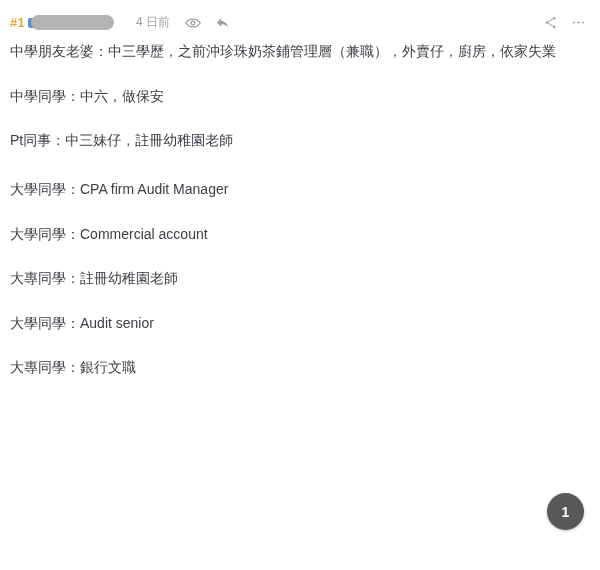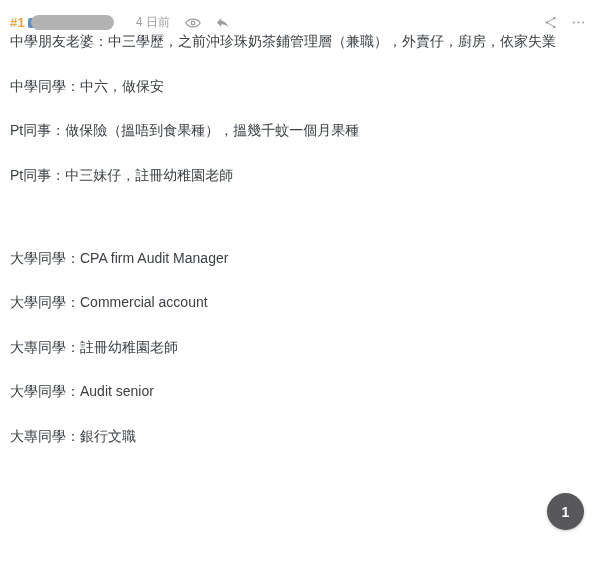--- a/index.html
+++ b/index.html
@@ -46,22 +46,22 @@
   .header-right { display: flex; align-items: center; gap: 13px; }
 
   
   .post-body { padding: 0 10px; }
   .post-body p {
     margin: 0 0 25.5px 0;
     font-size: 14px;
     line-height: 19px;
     color: #3c4046;
   }
-  .post-body p.first { }
-  .post-body p.gap-before { margin-top: 64px; }
+  .post-body p.first { margin-top: 10px; }
+  .post-body p.gap-before { margin-top: 30px; }
 
   
   .page-badge {
     position: absolute;
     right: 16px; top: 493px;
     width: 37px; height: 37px;
     border-radius: 50%;
     background: #58585a;
     color: #ffffff;
     font-size: 14px;
@@ -112,21 +112,20 @@
           <circle cx="12" cy="12" r="1.6" fill="#9e9e9e"></circle>
           <circle cx="19.5" cy="12" r="1.6" fill="#9e9e9e"></circle>
         </svg>
       </span>
     </div>
   </div>
 
   <div class="post-body">
     <p class="first">中學朋友老婆：中三學歷，之前沖珍珠奶茶鋪管理層（兼職），外賣仔，廚房，依家失業</p>
     <p>中學同學：中六，做保安</p>
-    <p>Pt同事：做保險（搵唔到食果種），搵幾千蚊一個月果種</p>
     <p>Pt同事：中三妹仔，註冊幼稚園老師</p>
     <p class="gap-before">大學同學：CPA firm Audit Manager</p>
     <p>大學同學：Commercial account</p>
     <p>大專同學：註冊幼稚園老師</p>
     <p>大學同學：Audit senior</p>
     <p>大專同學：銀行文職</p>
   </div>
 
   <div class="page-badge">1</div>
 

